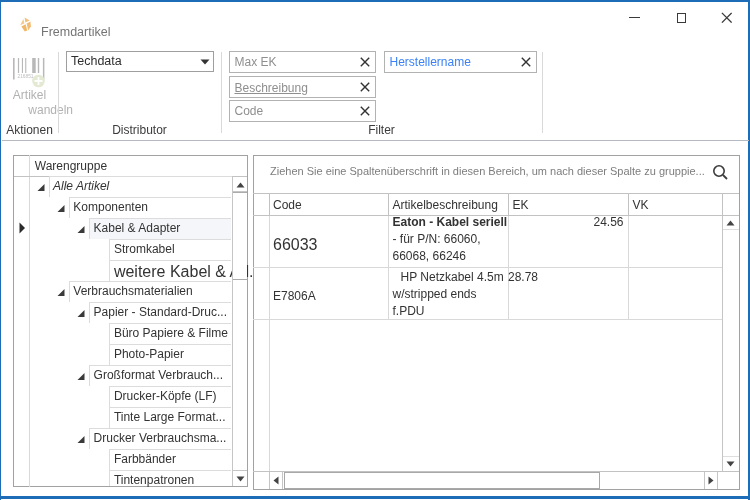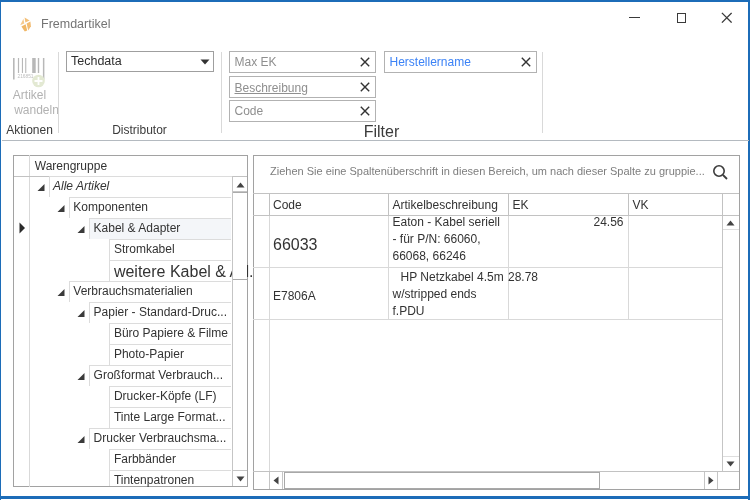--- a/index.html
+++ b/index.html
@@ -9,43 +9,43 @@
 </style></head><body>
 
 <div class="abs" style="left:0;top:0;width:750px;height:500px;border:2px solid #1c6cb8;border-left-width:1.5px;border-bottom:none;"></div>
 <div class="abs" style="left:0;top:496px;width:750px;height:3px;background:#1c6cb8;"></div>
 <svg class="abs" style="left:19.5px;top:16.5px" width="12" height="15" viewBox="0 0 12 15">
 <polygon points="4.6,0.4 9.6,3.4 5.4,5.6" fill="#f3c07a"></polygon>
 <polygon points="3.4,1.8 4.3,6.4 0.2,8.2" fill="#f5c98c"></polygon>
 <polygon points="10.4,4.6 10.9,9.2 8.2,13.6 6.6,6.6" fill="#f2bc72"></polygon>
 <polygon points="1.4,9.4 5.6,7.2 7.2,13.4 4.8,14.6" fill="#f0b766"></polygon>
 </svg>
-<div class="t" style="left:41px;top:17px;font-size:12.5px;color:#747474;">Fremdartikel</div>
+<div class="t" style="left:41px;top:25px;font-size:12.5px;color:#747474;">Fremdartikel</div>
 <div class="abs" style="left:629px;top:17.2px;width:10.5px;height:1.3px;background:#3a3a3a;"></div>
 <div class="abs" style="left:676.5px;top:13px;width:9.5px;height:9.5px;border:1.4px solid #3a3a3a;"></div>
 <svg class="abs" style="left:720.5px;top:11.8px" width="11.5" height="11.5" viewBox="0 0 11.5 11.5">
 <path d="M0.9,0.9 L10.6,10.6 M10.6,0.9 L0.9,10.6" stroke="#3a3a3a" stroke-width="1.3"></path>
   </svg>
 <svg class="abs" style="left:13px;top:57.5px" width="34" height="31" viewBox="0 0 34 31">
     <rect x="0" y="0" width="1.6" height="21.5" fill="#b8b8b8"></rect>
     <rect x="4.9" y="0" width="1.2" height="15" fill="#b8b8b8"></rect>
     <rect x="8.9" y="0" width="1.1" height="15" fill="#b8b8b8"></rect>
     <rect x="12.2" y="0" width="1.1" height="15" fill="#b8b8b8"></rect>
     <rect x="19.2" y="0" width="3.5" height="15" fill="#b8b8b8"></rect>
     <rect x="24.8" y="0" width="1.4" height="15" fill="#b8b8b8"></rect>
     <rect x="29.9" y="0" width="1.5" height="21.5" fill="#b8b8b8"></rect>
     <text x="4.5" y="20" font-size="4.8" fill="#bdbdbd" font-family="Liberation Sans">216851</text>
     <circle cx="25.5" cy="23" r="6.3" fill="#e3e9d3"></circle>
     <path d="M21.5,23 L29.5,23 M25.5,19 L25.5,27" stroke="#fff" stroke-width="1.8"></path>
   </svg>
 <div class="t" style="left:0px;top:88px;width:59px;text-align:center;font-size:12px;color:#b2b2b2;">Artikel</div>
-<div class="t" style="left:0px;top:103px;width:73px;text-align:center;font-size:12px;color:#b2b2b2;">wandeln</div>
+<div class="t" style="left:0px;top:103px;width:73px;text-align:right;font-size:12px;color:#b2b2b2;">wandeln</div>
 <div class="t" style="left:0px;top:123px;width:59px;text-align:center;font-size:12px;color:#3b3b3b;">Aktionen</div>
 <div class="t" style="left:58px;top:123px;width:163px;text-align:center;font-size:12px;color:#3b3b3b;">Distributor</div>
-<div class="t" style="left:221px;top:123px;width:321px;text-align:center;font-size:16px;color:#3b3b3b;">Filter</div>
+<div class="t" style="left:221px;top:123px;width:321px;text-align:center;font-size:12px;color:#3b3b3b;">Filter</div>
 <div class="abs" style="left:58px;top:52px;width:1px;height:81px;background:#d9d9d9;"></div>
 <div class="abs" style="left:221px;top:52px;width:1px;height:81px;background:#d9d9d9;"></div>
 <div class="abs" style="left:542px;top:52px;width:1px;height:81px;background:#d9d9d9;"></div>
 <div class="abs" style="left:1.5px;top:139.5px;width:747px;height:1.5px;background:#b4bac0;"></div>
 <div class="abs" style="left:66px;top:50.5px;width:148px;height:21px;border:1px solid #9f9f9f;background:#fff;"></div>
 <div class="t" style="left:71px;top:54px;font-size:12.5px;color:#2f2f2f;">Techdata</div>
 <svg class="abs" style="left:200px;top:58.5px" width="10" height="6" viewBox="0 0 10 6">
     <polygon points="0.5,0.5 9.5,0.5 5,5.5" fill="#333"></polygon>
   </svg>
 <div class="abs" style="left:228.5px;top:50.5px;width:147px;height:22px;border:1px solid #b2b2b2;background:#fff;"></div>
@@ -154,21 +154,21 @@
 <div class="t" style="left:512.5px;top:198px;font-size:12px;">EK</div>
 <div class="t" style="left:632.5px;top:198px;font-size:12px;">VK</div>
 <div class="abs" style="left:268.5px;top:215.5px;width:1px;height:103.0px;background:#d9d9d9;"></div>
 <div class="abs" style="left:388px;top:215.5px;width:1px;height:103.0px;background:#d9d9d9;"></div>
 <div class="abs" style="left:508px;top:215.5px;width:1px;height:103.0px;background:#d9d9d9;"></div>
 <div class="abs" style="left:628px;top:215.5px;width:1px;height:103.0px;background:#d9d9d9;"></div>
 <div class="abs" style="left:268.5px;top:318.5px;width:1px;height:152.5px;background:#d9d9d9;"></div>
 <div class="abs" style="left:252.5px;top:266.5px;width:469.0px;height:1px;background:#d9d9d9;"></div>
 <div class="abs" style="left:252.5px;top:318.5px;width:469.0px;height:1px;background:#d9d9d9;"></div>
 <div class="t" style="left:273px;top:235.5px;font-size:16px;">66033</div>
-<div class="t" style="left:392.5px;top:214.5px;font-size:12px;">Eaton - Kabel seriell</div>
+<div class="t" style="left:392.5px;top:214.5px;font-size:12px;font-weight:bold;">Eaton - Kabel seriell</div>
 <div class="t" style="left:392.5px;top:231.9px;font-size:12px;">- für P/N: 66060,</div>
 <div class="t" style="left:392.5px;top:249.3px;font-size:12px;">66068, 66246</div>
 <div class="t" style="left:508px;top:214.5px;width:115.5px;text-align:right;font-size:12px;">24.56</div>
 <div class="t" style="left:273px;top:288.5px;font-size:12px;">E7806A</div>
 <div class="t" style="left:392.5px;top:269.5px;font-size:12px;margin-left:8px;">HP Netzkabel 4.5m</div>
 <div class="t" style="left:392.5px;top:286.9px;font-size:12px;">w/stripped ends</div>
 <div class="t" style="left:392.5px;top:304.3px;font-size:12px;">f.PDU</div>
 <div class="t" style="left:508px;top:269.5px;width:115.5px;font-size:12px;">28.78</div>
 <div class="abs" style="left:721.5px;top:215.5px;width:1px;height:255.0px;background:#c5c5c5;"></div>
 <div class="abs" style="left:722.5px;top:215.5px;width:16px;height:14.5px;background:#fff;border-bottom:1px solid #dedede;"></div>

